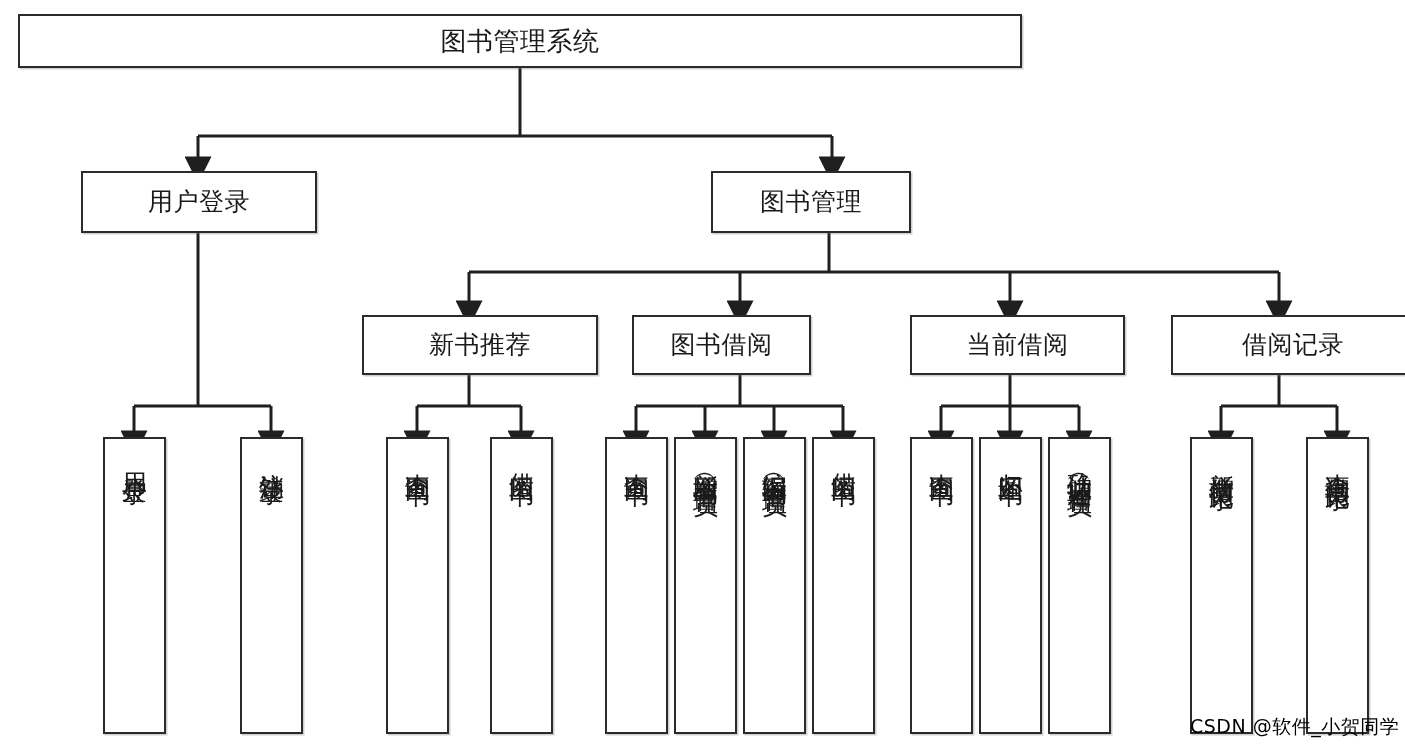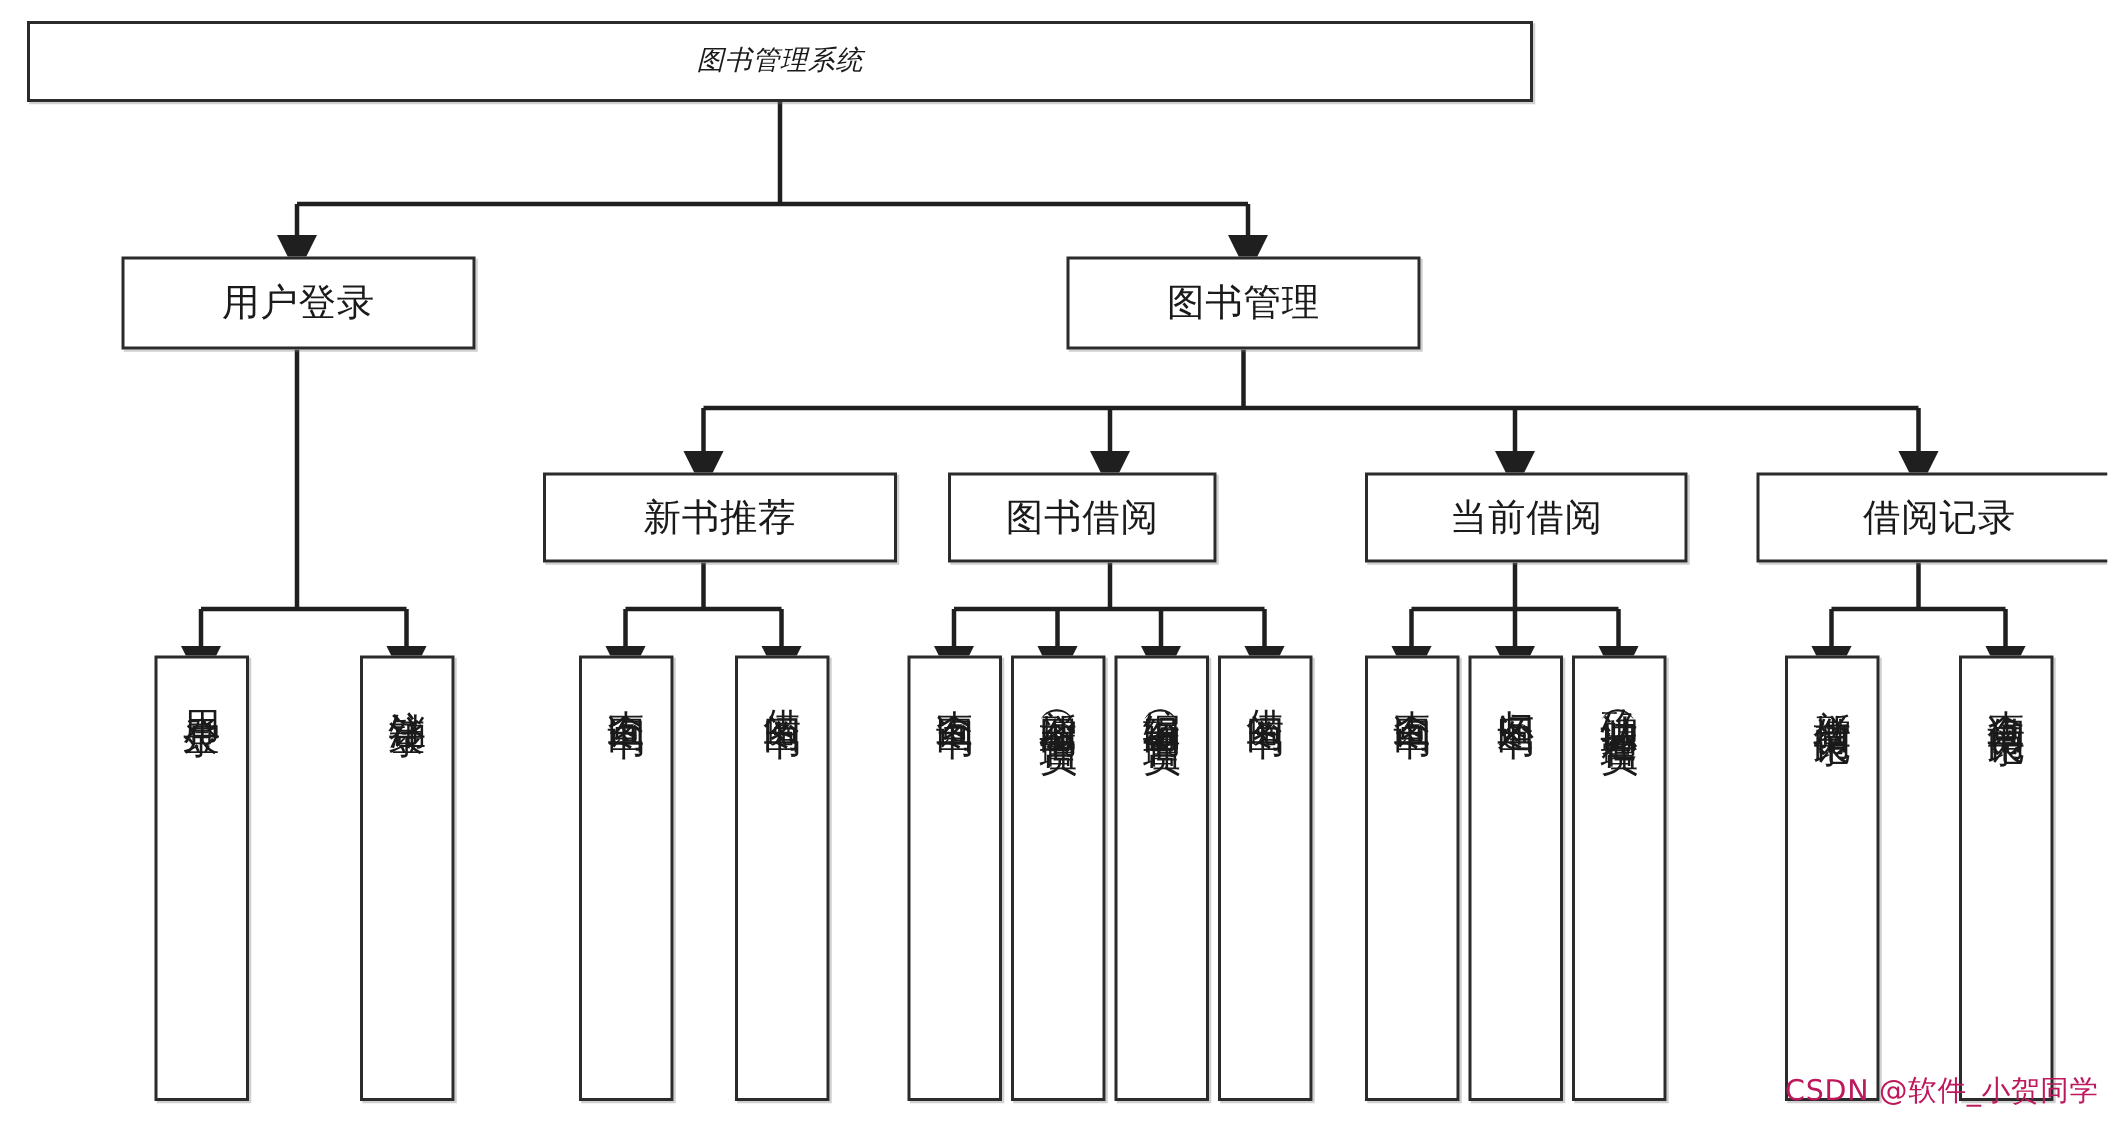--- a/index.html
+++ b/index.html
@@ -39,39 +39,38 @@
   .node .lbl {
     display: block;
     line-height: 1.18;
     letter-spacing: 0.5px;
     text-align: center;
   }
   .node.horiz .lbl {
     font-size: 25px;
   }
   .node.root .lbl {
-    font-size: 18px;
-    font-style: italic;
+    font-size: 26px;
   }
   .node.vert {
     align-items: flex-start;
     padding-top: 14px;
   }
   .node.vert .lbl {
     writing-mode: vertical-rl;
     text-orientation: upright;
     font-size: 25px;
     letter-spacing: 3px;
     line-height: 1;
     white-space: nowrap;
   }
   .watermark {
     position: absolute;
     font-size: 19px;
-    color: #be185d;
+    color: #000000;
     white-space: nowrap;
     letter-spacing: 0.5px;
   }
 </style>
 </head>
 <body>
 
 <div id="canvas">
 
   <svg class="edges" viewBox="0 0 1405 747">
@@ -124,21 +123,21 @@
     </g>
   </svg>
 
   <div class="node root horiz" style="left:18px; top:14px; width:1004px; height:54px;">
     <span class="lbl">图书管理系统</span>
   </div>
 
   <div class="node horiz" style="left:81px; top:171px; width:236px; height:62px;">
     <span class="lbl">用户登录</span>
   </div>
-  <div class="node horiz" style="left:711px; top:171px; width:236px; height:62px;">
+  <div class="node horiz" style="left:711px; top:171px; width:200px; height:62px;font-family:Liberation Serif, serif;">
     <span class="lbl">图书管理</span>
   </div>
 
   <div class="node horiz" style="left:362px; top:315px; width:236px; height:60px;">
     <span class="lbl">新书推荐</span>
   </div>
   <div class="node horiz" style="left:632px; top:315px; width:179px; height:60px;">
     <span class="lbl">图书借阅</span>
   </div>
   <div class="node horiz" style="left:910px; top:315px; width:215px; height:60px;">

